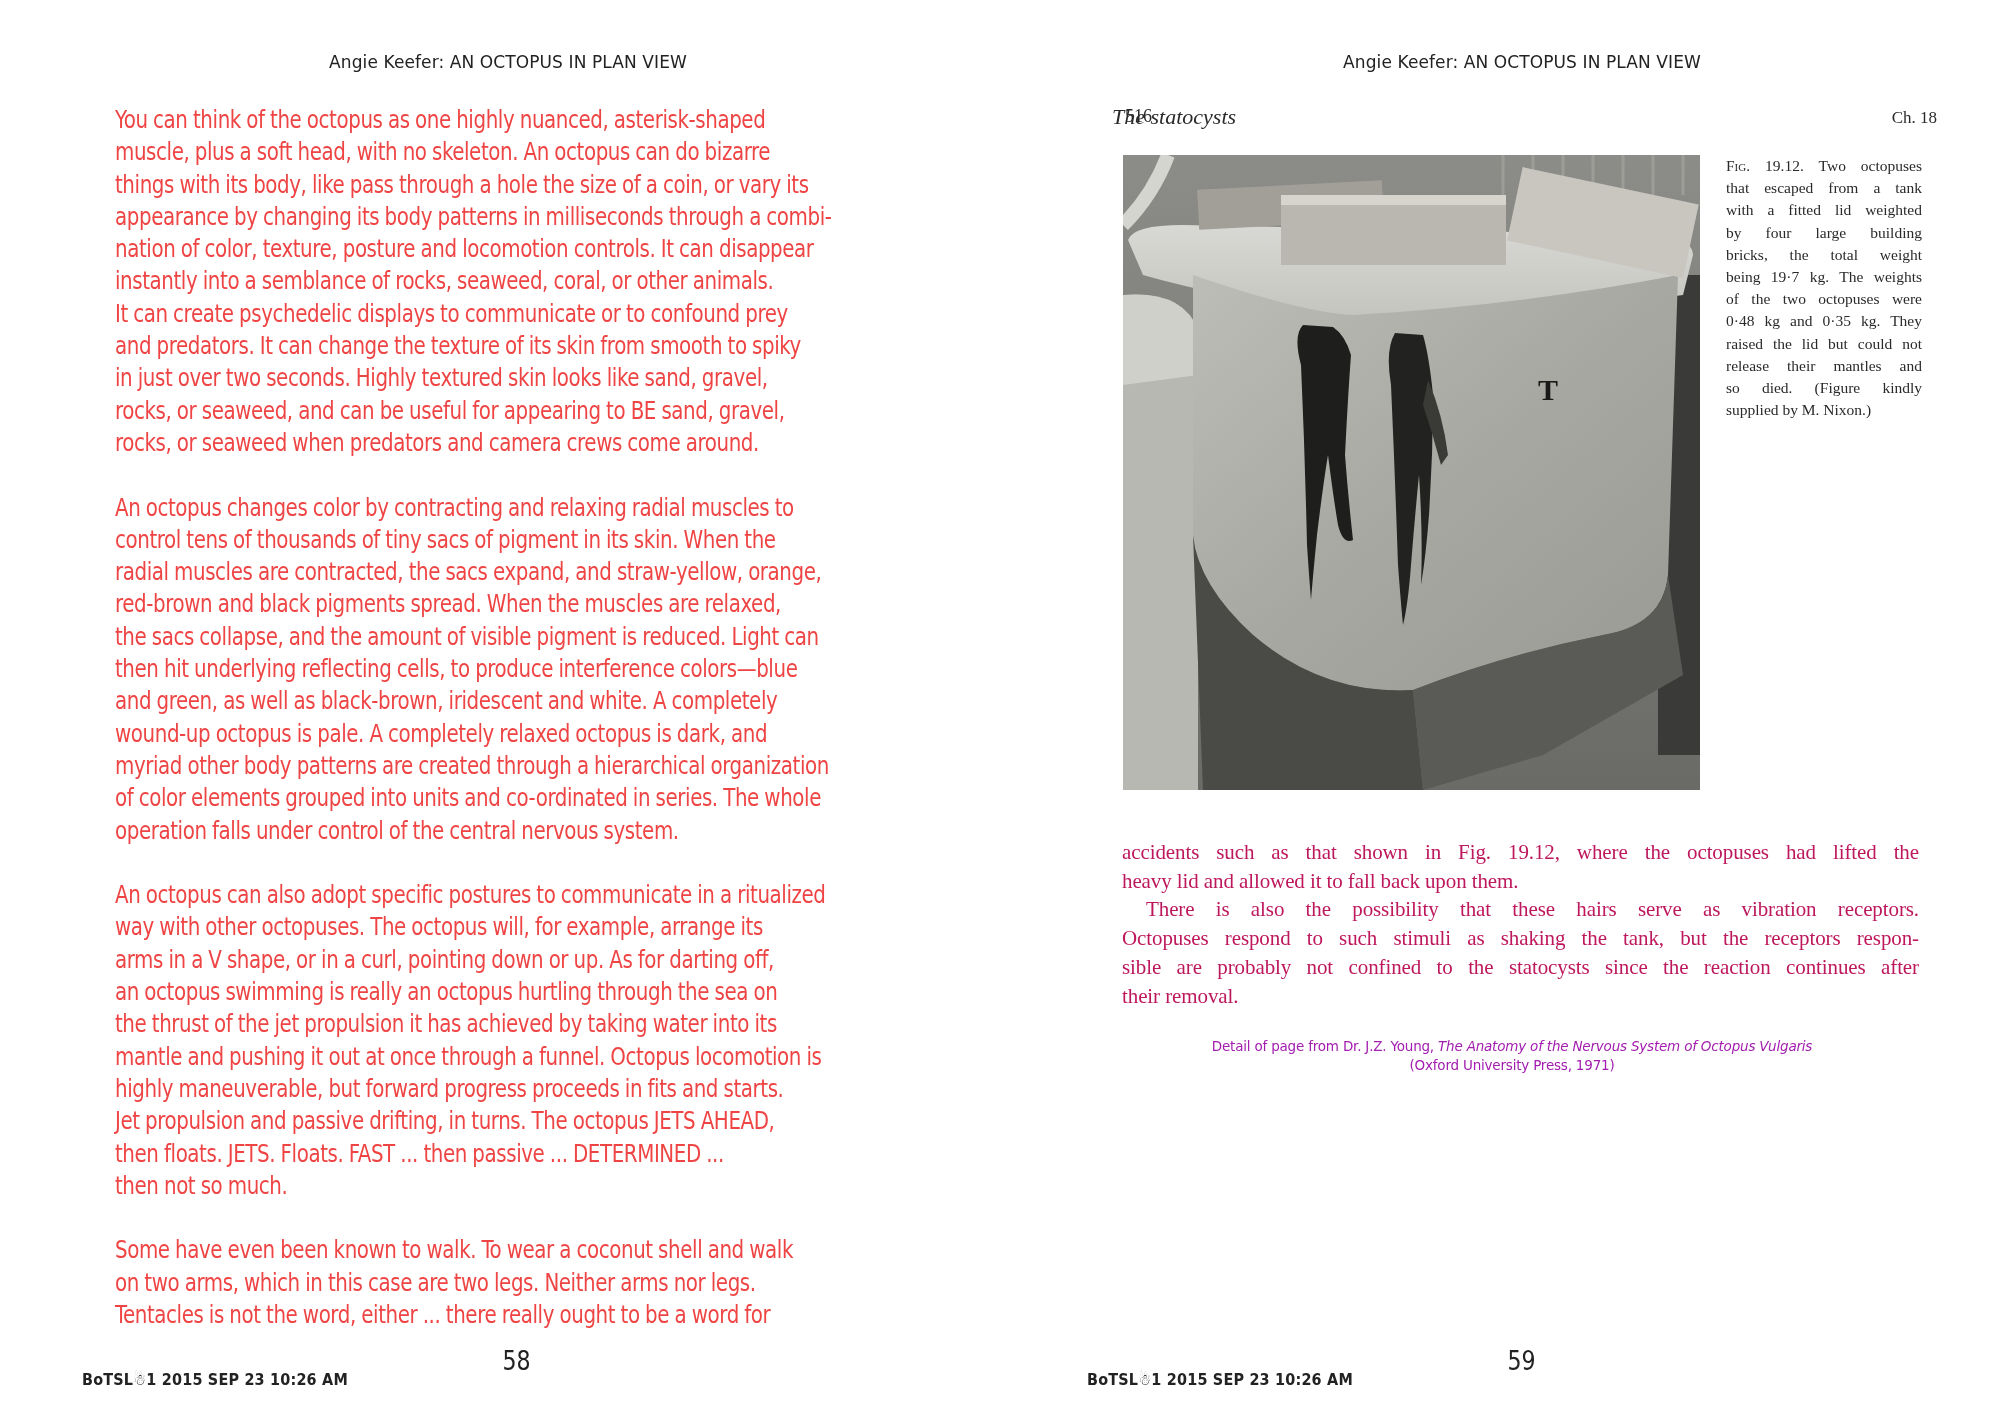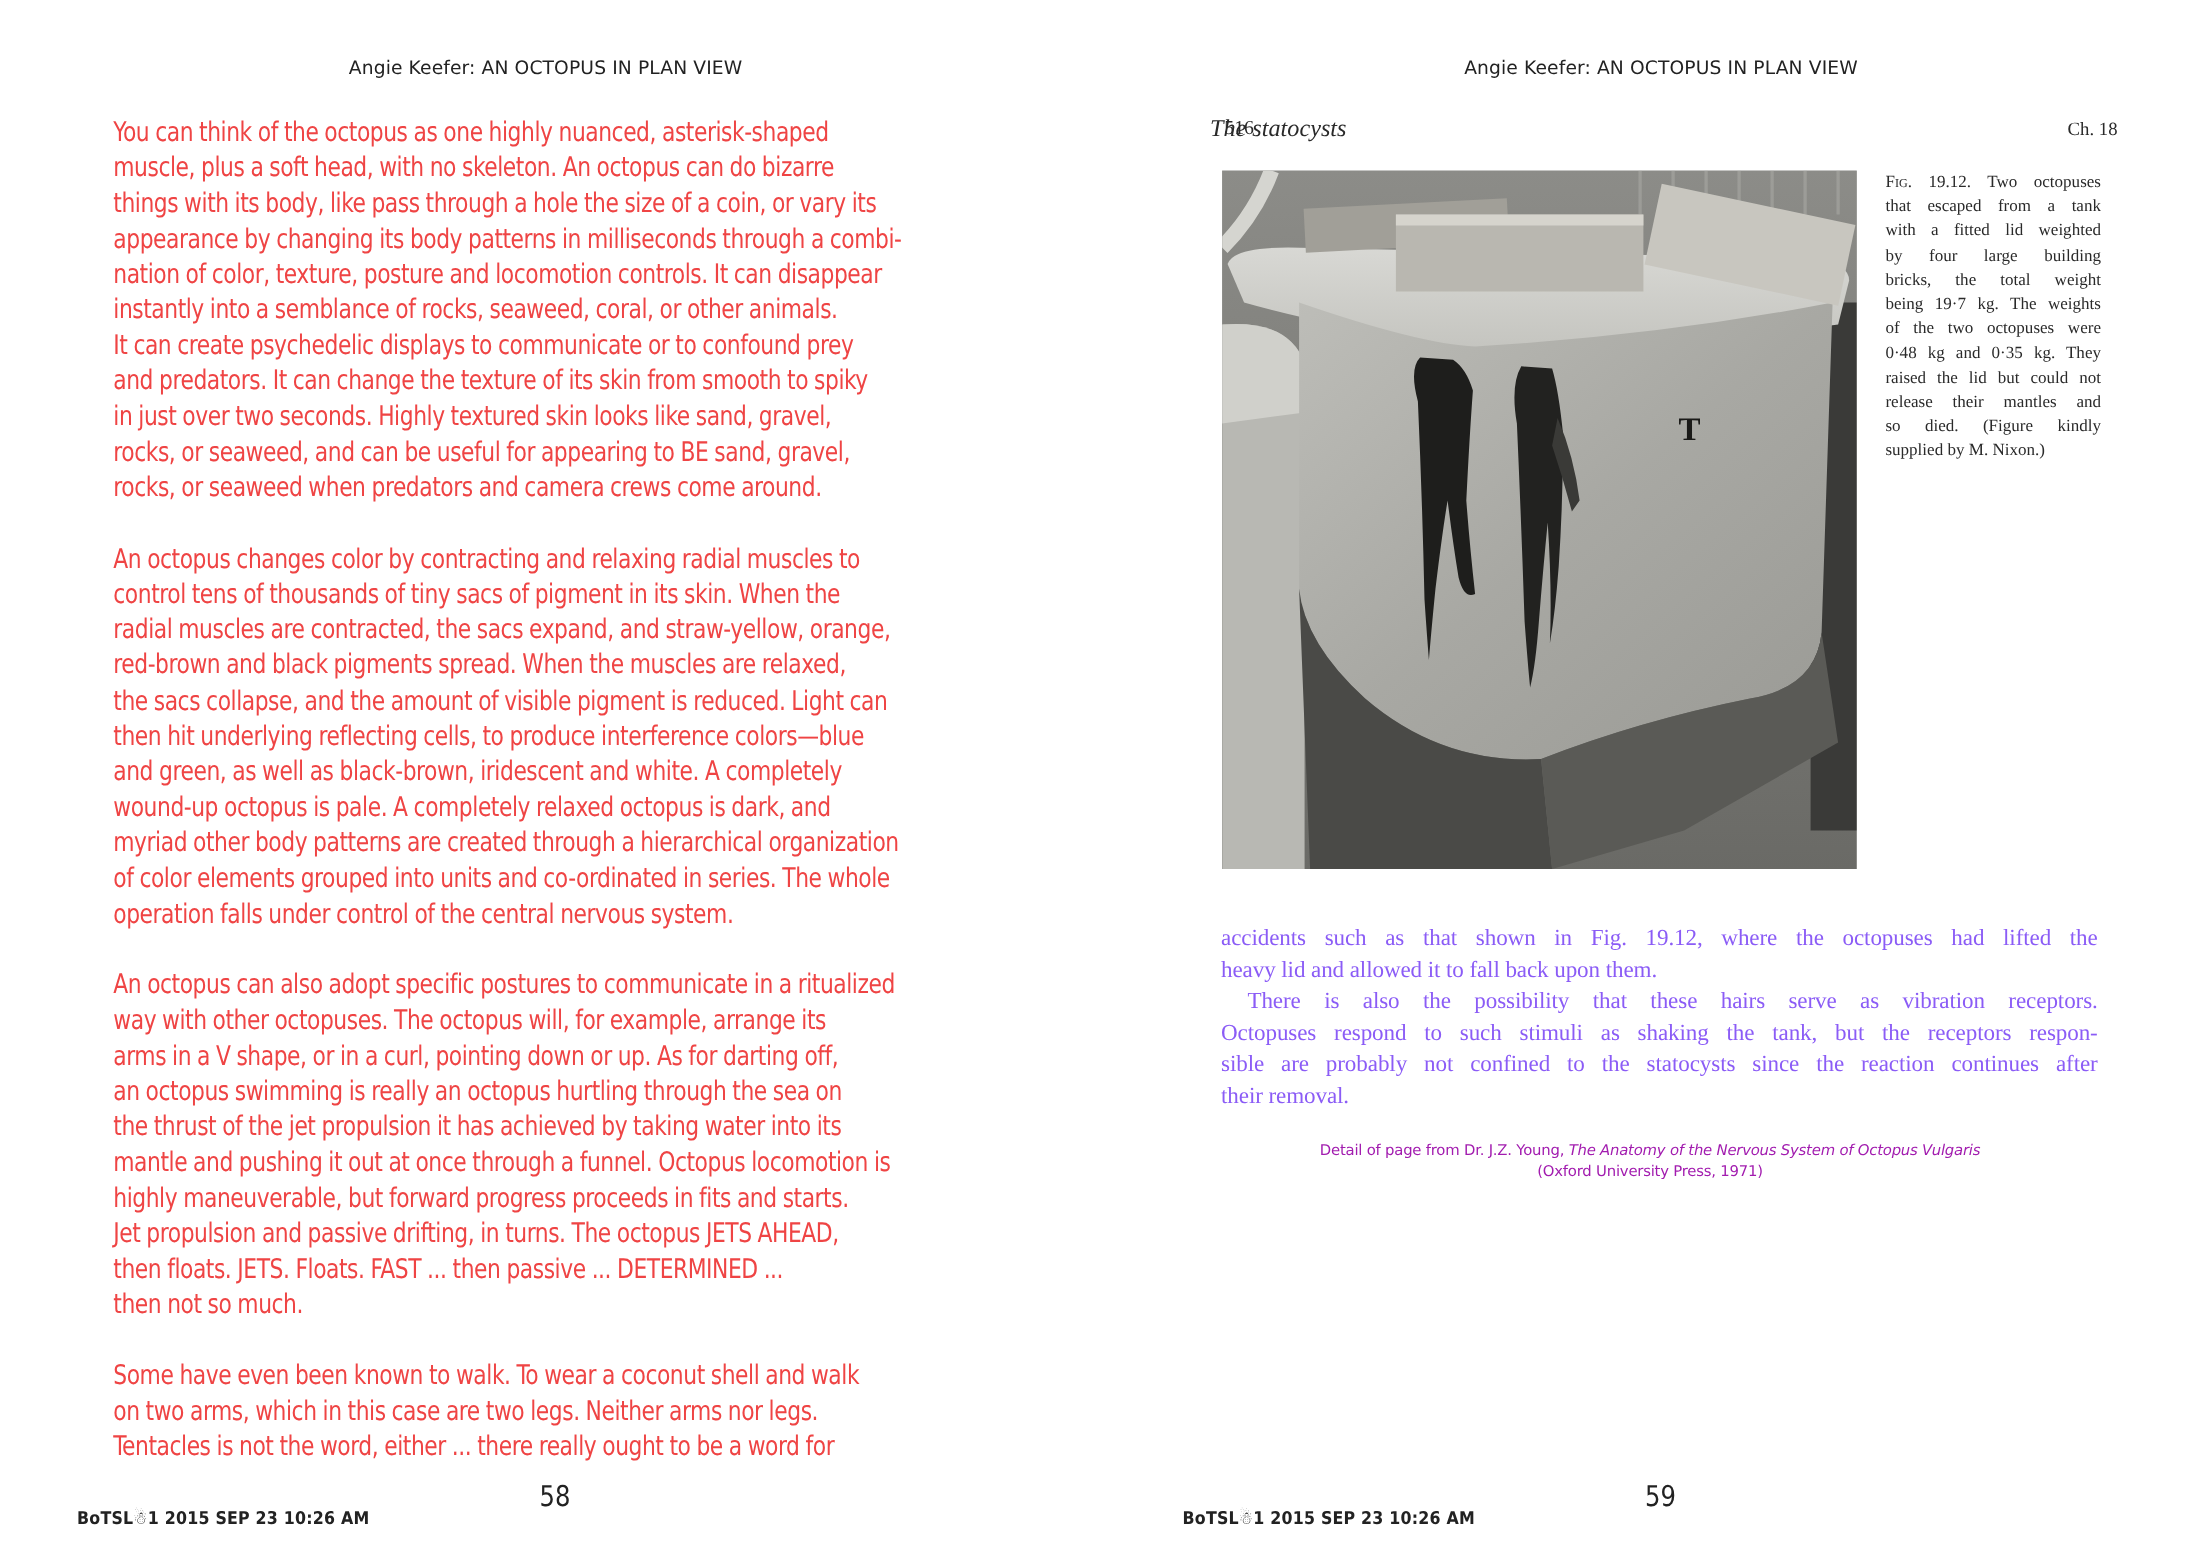--- a/index.html
+++ b/index.html
@@ -1,17 +1,17 @@
 <!DOCTYPE html>
 <html><head>
   <meta charset="utf-8">
   <style>
     html, body { margin: 0; padding: 0; background: #ffffff; }
     body { width: 2000px; height: 1424px; position: relative; overflow: hidden; color: #1a1a1a; }
-    .page { position: absolute; top: 0; height: 1316px; width: 1000px; }
+    .page { position: absolute; top: 0; height: 1316px; width: 1000px; margin-left: 12px; }
     .page-left { left: 0; }
     .page-right { left: 1000px; }
     .running-head {
       position: absolute; top: 52px; width: 1000px; text-align: center;
       font-family: "DejaVu Sans", sans-serif; font-size: 17px; color: #222; letter-spacing: 0.1px;
     }
     .page-left .running-head { left: 0; width: 1000px; left: -4px; }
     .page-right .running-head { left: 10px; }
     .body-text {
       position: absolute; left: 103px; top: 104px; width: 840px;
@@ -51,21 +51,21 @@
       font-family: "Liberation Serif", "DejaVu Serif", serif; font-size: 15.5px; line-height: 22.2px;
       color: #2a2a2a; text-align: justify;
     }
     .fig-caption .line { display: block; text-align-last: justify; white-space: nowrap; }
     .fig-caption .line.last { text-align-last: left; }
     .sc { font-variant: small-caps; }
 
     .scan-body {
       position: absolute; left: 110px; top: 838px; width: 797px;
       font-family: "Liberation Serif", "DejaVu Serif", serif; font-size: 21px; line-height: 28.7px;
-      color: #8b5cf6; letter-spacing: -0.1px;
+      color: #be185d; letter-spacing: -0.1px;
     }
     .scan-body .line { display: block; white-space: nowrap; text-align-last: justify; }
     .scan-body .line.last { text-align-last: left; }
     .scan-body .line.indent { padding-left: 24px; text-align: center; }
 
     .credit {
       position: absolute; left: 100px; top: 1037px; width: 800px; text-align: center;
       font-family: "DejaVu Sans", sans-serif; font-size: 13.5px; line-height: 19px; color: #a21caf;
       letter-spacing: -0.2px;
     }

